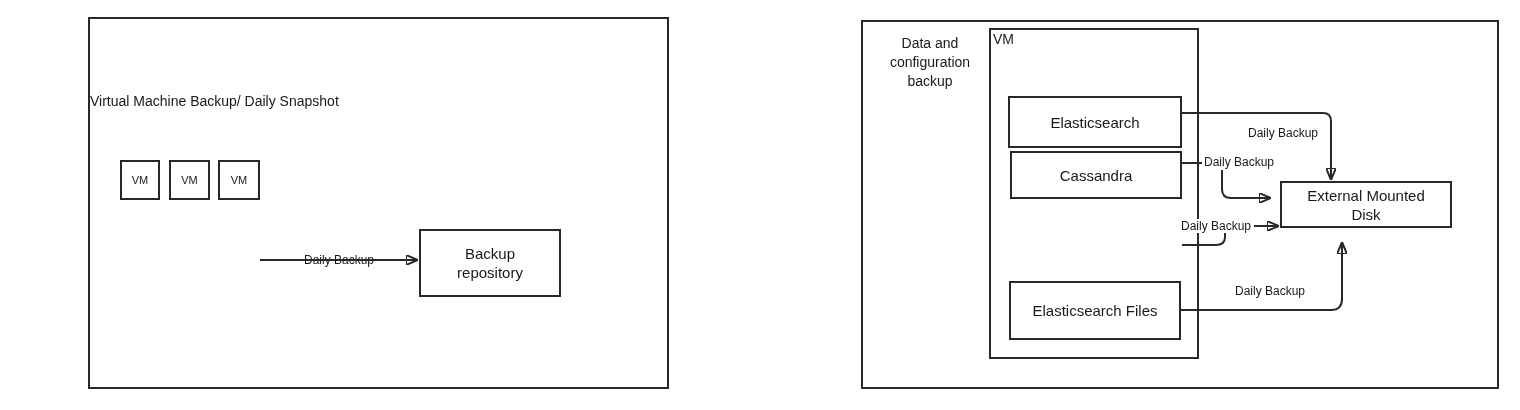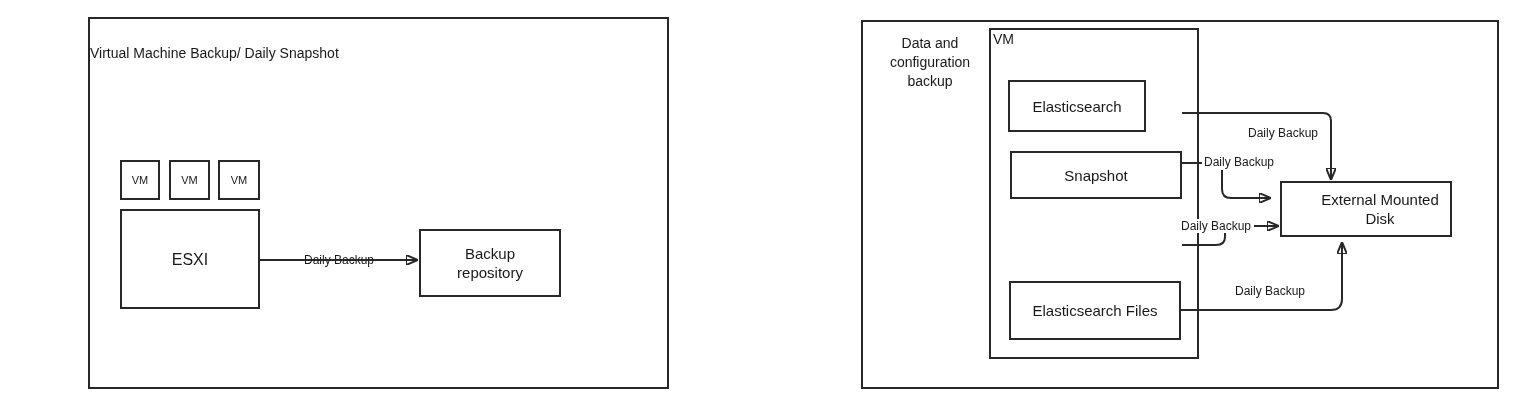--- a/index.html
+++ b/index.html
@@ -51,20 +51,21 @@
   .floating-label.on-line {
     background: #ffffff;
     padding: 0 3px;
   }
   .panel-title {
     position: absolute;
     font-size: 14px;
     line-height: 18px;
     white-space: nowrap;
     color: #191919;
+    margin-top: 48px;
   }
   .side-title {
     position: absolute;
     font-size: 14px;
     line-height: 19px;
     text-align: center;
     color: #191919;
   }
   .container-label {
     position: absolute;
@@ -98,52 +99,49 @@
   <div class="box small" style="left:120px; top:160px; width:40px; height:40px;">
     <span>VM</span>
   </div>
   <div class="box small" style="left:169px; top:160px; width:41px; height:40px;">
     <span>VM</span>
   </div>
   <div class="box small" style="left:218px; top:160px; width:42px; height:40px;">
     <span>VM</span>
   </div>
 
-  <div class="box" style="left:120px; top:209px; width:140px; height:100px; font-size:16px;">
-    <span>ESXI</span>
-  </div>
 
   <div class="box" style="left:419px; top:229px; width:142px; height:68px;">
     <span class="wrap" style="max-width:100px;">Backup repository</span>
   </div>
 
   <div class="floating-label on-line" style="left:301px; top:253px;">Daily Backup</div>
 
   <div class="panel" style="left:861px; top:20px; width:638px; height:369px;"></div>
 
   <div class="side-title" style="left:875px; top:34px; width:110px;">Data and configuration backup</div>
 
   <div class="panel" style="left:989px; top:28px; width:210px; height:331px;"></div>
 
   <div class="container-label" style="left:993px; top:31px;">VM</div>
 
-  <div class="box" style="left:1008px; top:80px; width:138px; height:52px;">
+  <div class="box" style="left:1008px; top:96px; width:174px; height:52px;">
     <span>Elasticsearch</span>
   </div>
 
   <div class="box" style="left:1010px; top:151px; width:172px; height:48px;">
-    <span>Snapshot</span>
+    <span>Cassandra</span>
   </div>
 
 
   <div class="box" style="left:1009px; top:281px; width:172px; height:59px;">
     <span>Elasticsearch Files</span>
   </div>
 
-  <div class="box" style="left:1280px; top:181px; width:172px; height:56px;justify-content:flex-end;">
+  <div class="box" style="left:1280px; top:181px; width:172px; height:47px;">
     <span class="wrap" style="max-width:140px;">External Mounted Disk</span>
   </div>
 
   <div class="floating-label" style="left:1248px; top:126px;">Daily Backup</div>
 
   <div class="floating-label on-line" style="left:1203px; top:155px; padding:0 1px;">Daily Backup</div>
 
   <div class="floating-label on-line" style="left:1180px; top:219px; padding:0 1px;">Daily Backup</div>
 
   <div class="floating-label" style="left:1235px; top:284px;">Daily Backup</div>

